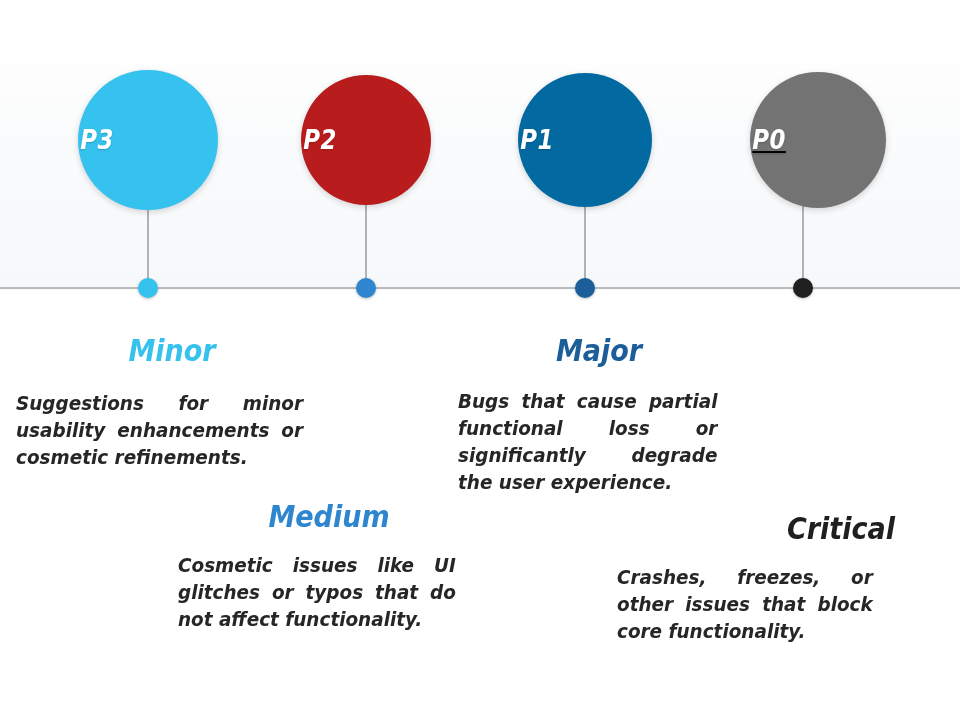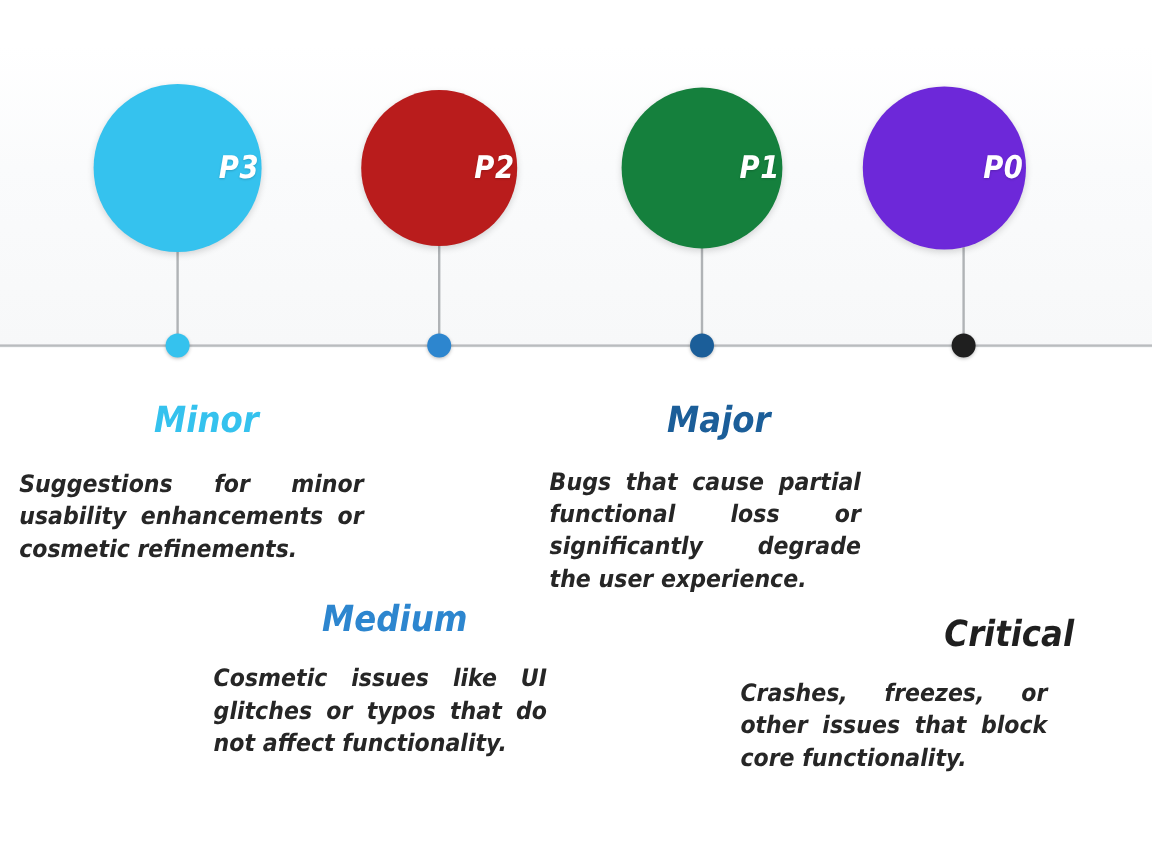--- a/index.html
+++ b/index.html
@@ -47,21 +47,21 @@
     top: 0;
     width: 0;
     height: 0;
   }
   .bubble {
     position: absolute;
     border-radius: 50%;
     box-shadow: 0 2px 6px rgba(0, 0, 0, 0.16);
     display: flex;
     align-items: center;
-    justify-content: flex-end;
+    justify-content: flex-start;
   }
   .bubble-label {
     color: #ffffff;
     font-family: "DejaVu Sans", sans-serif;
     font-style: italic;
     font-weight: bold;
     font-size: 26px;
     letter-spacing: 0.5px;
     transform: scaleX(0.88);
     text-shadow: 0 1px 2px rgba(0,0,0,0.18);
@@ -130,28 +130,28 @@
       </div>
       <div class="node">
         <div class="stem" style="left: 365px; top: 203px; height: 85px;"></div>
         <div class="bubble" style="left: 301px; top: 75px; width: 130px; height: 130px; background: #b91c1c;">
           <span class="bubble-label">P2</span>
         </div>
         <div class="dot" style="left: 356px; top: 278px; width: 20px; height: 20px; background: rgb(45, 134, 207);"></div>
       </div>
       <div class="node">
         <div class="stem" style="left: 584px; top: 205px; height: 83px;"></div>
-        <div class="bubble" style="left: 518px; top: 73px; width: 134px; height: 134px; background: #15803d;">
+        <div class="bubble" style="left: 518px; top: 73px; width: 134px; height: 134px; background: #0369a1;">
           <span class="bubble-label">P1</span>
         </div>
         <div class="dot" style="left: 575px; top: 278px; width: 20px; height: 20px; background: rgb(27, 94, 153);"></div>
       </div>
       <div class="node">
         <div class="stem" style="left: 802px; top: 206px; height: 82px;"></div>
-        <div class="bubble" style="left: 719px; top: 72px; width: 136px; height: 136px; background: #6d28d9;">
+        <div class="bubble" style="left: 750px; top: 72px; width: 136px; height: 136px; background: #737373; text-decoration: underline;">
           <span class="bubble-label">P0</span>
         </div>
         <div class="dot" style="left: 793px; top: 278px; width: 20px; height: 20px; background: rgb(31, 31, 31);"></div>
       </div>
     </div>
   <div id="blocks-layer">
       <div class="block" style="left: 16px; top: 334px; width: 312px;">
         <div class="block-title ta-center" style="color: rgb(53, 194, 238);">Minor</div>
         <div class="block-body" style="margin-top: 22px;">Suggestions for minor usability enhancements or cosmetic refinements.</div>
       </div>

